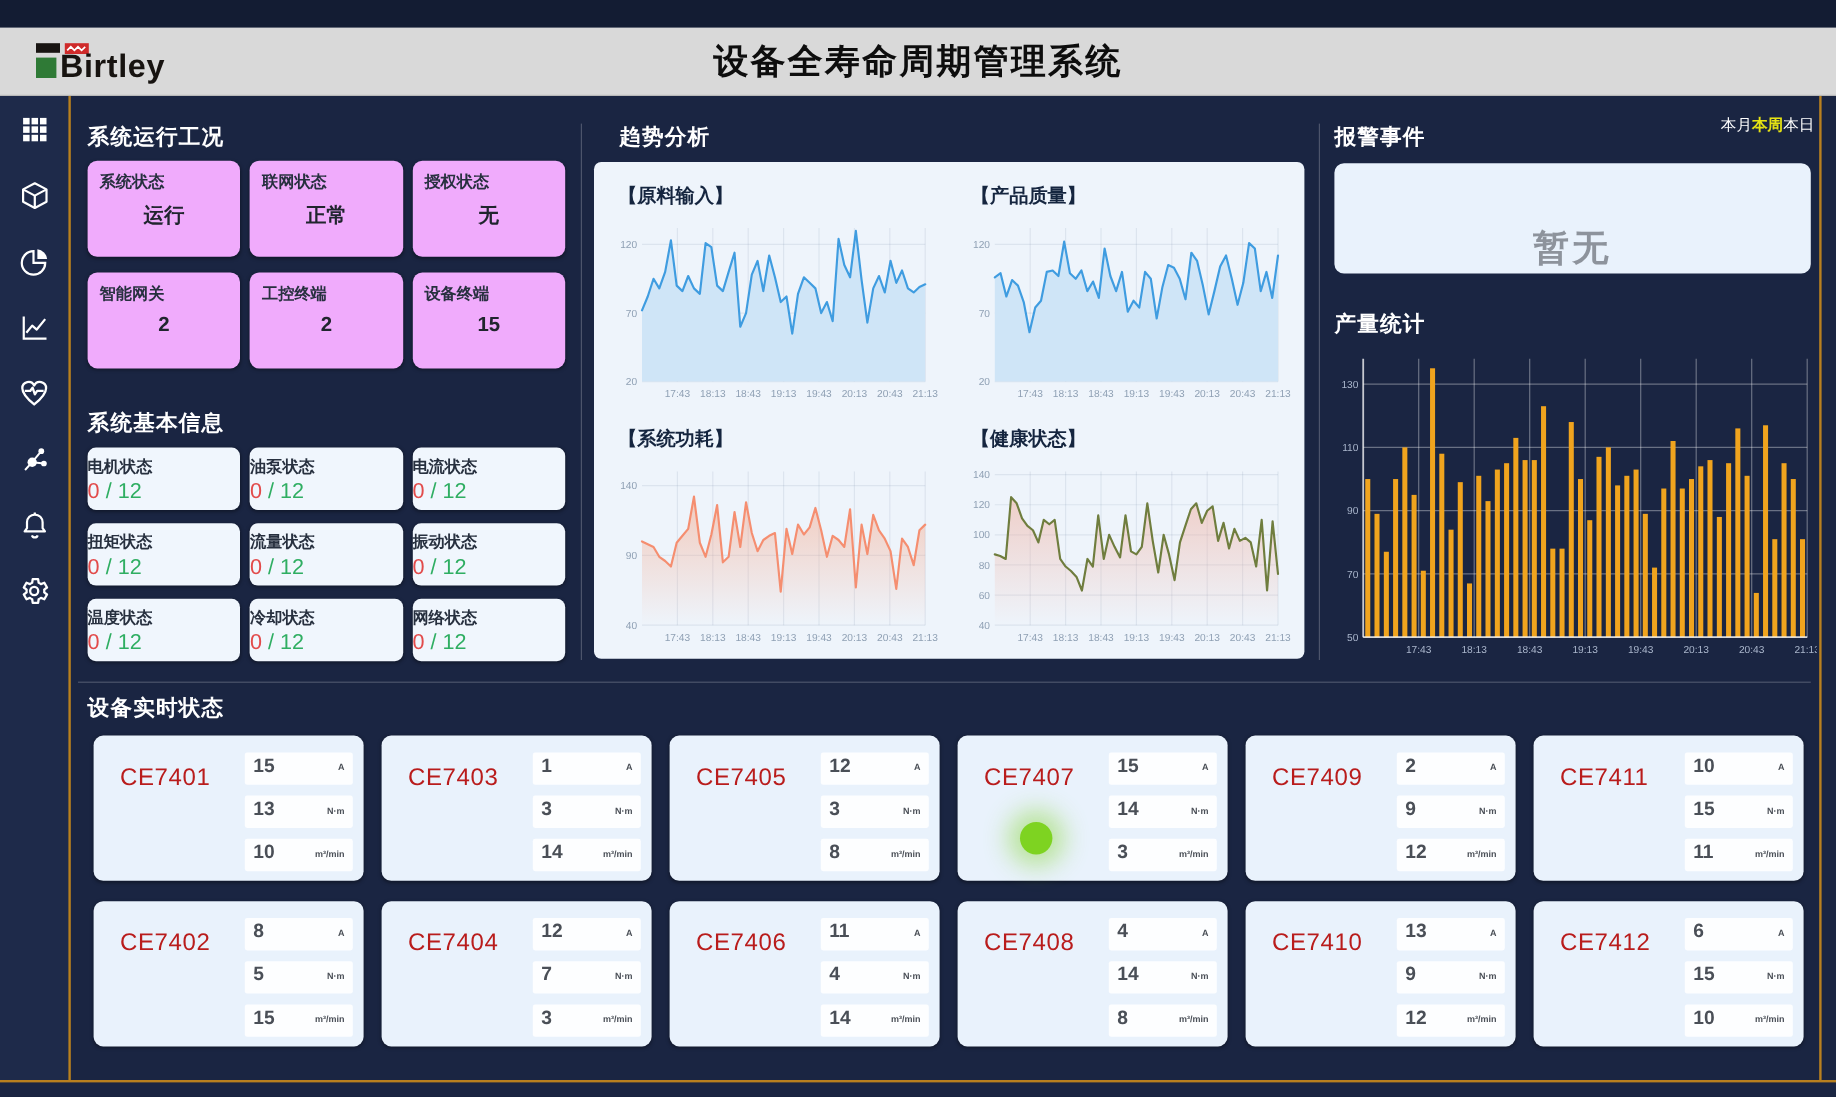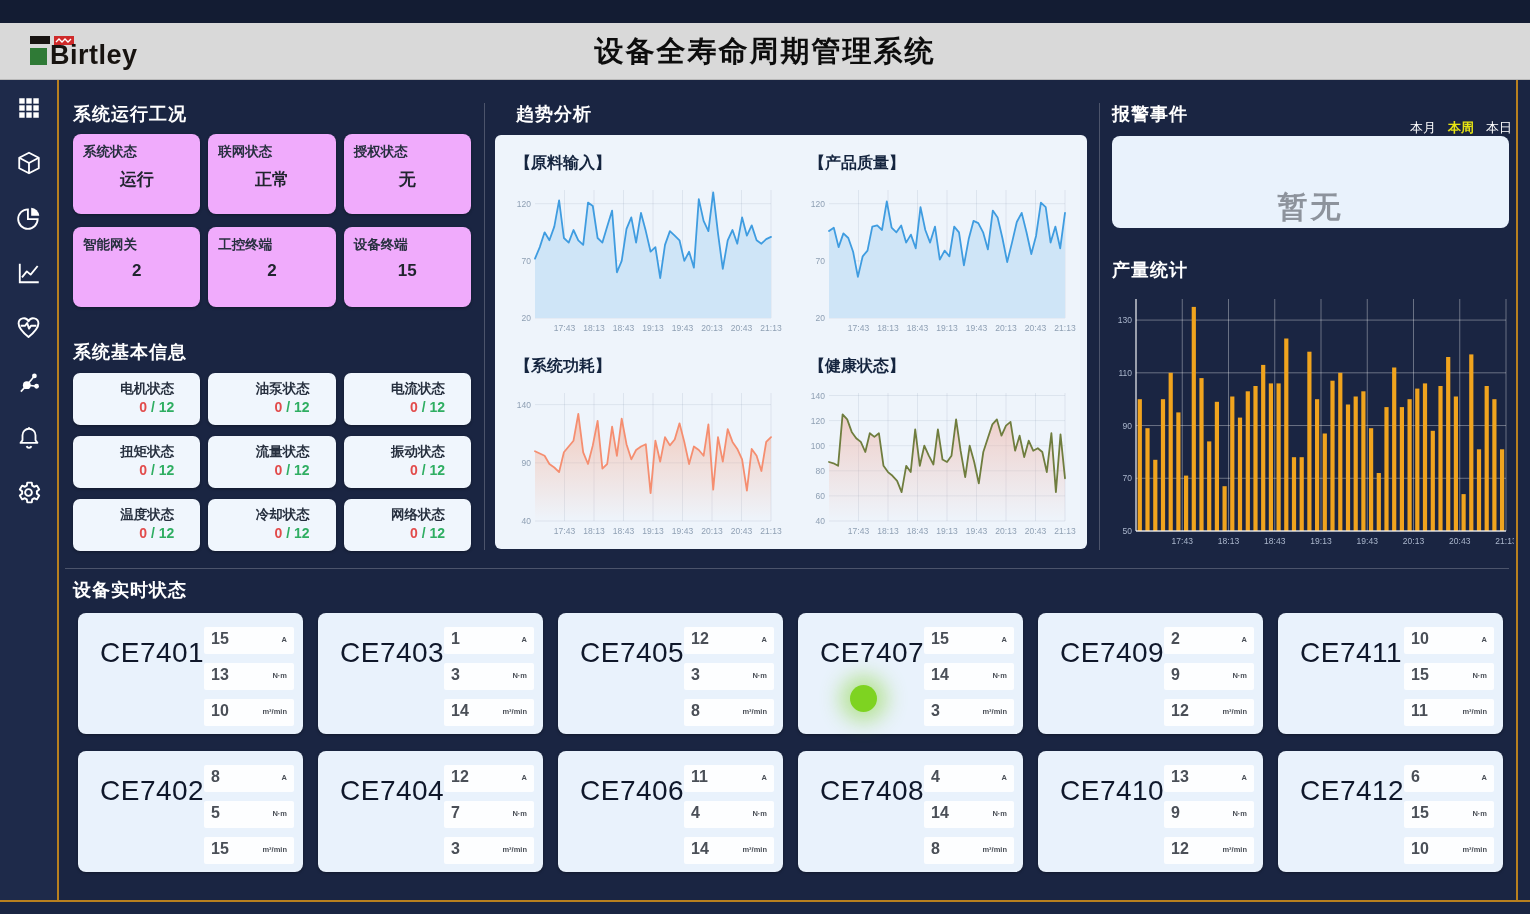--- a/index.html
+++ b/index.html
@@ -35,48 +35,48 @@
   
   .sec-title { position:absolute; color:#ffffff; font-size:18px; font-weight:bold; letter-spacing:1px; }
 
   
   #status-cards { position:absolute; left:73px; top:111px; width:398px; display:grid; grid-template-columns:repeat(3,1fr); gap:13px 8px; }
   .s-card { height:80px; background:#f0abfc; border-radius:8px; position:relative; box-shadow:0 1px 3px rgba(0,0,0,.35);padding-left:33px; }
   .s-label { position:absolute; left:10px; top:9px; font-size:13.5px; font-weight:bold; color:#27303f; }
   .s-value { position:absolute; left:0; right:0; top:34px; text-align:center; font-size:17px; font-weight:600; color:#20252e; }
 
   #info-cards { position:absolute; left:73px; top:350px; width:398px; display:grid; grid-template-columns:repeat(3,1fr); gap:11px 8px; }
-  .i-card { height:52px; background:#f0f6fd; border-radius:7px; position:relative; box-shadow:0 1px 3px rgba(0,0,0,.35); padding:7px 26px 0;text-align:right; }
+  .i-card { height:52px; background:#f0f6fd; border-radius:7px; position:relative; box-shadow:0 1px 3px rgba(0,0,0,.35); padding:7px 0 0; }
   .i-label { font-size:13.5px; font-weight:bold; color:#27303f; }
-  .i-count { font-size:14px; font-weight:bold; margin-top:1px; }
+  .i-count { font-size:18px; font-weight:normal; margin-top:1px; }
   .i-alarm { color:#e24b4b; }
   .i-total { color:#2fae62; }
 
   
   #trend-card { position:absolute; left:495px; top:112px; width:592px; height:414px; background:#eef4fb; border-radius:6px;
                 display:grid; grid-template-columns:1fr 1fr; grid-template-rows:1fr 1fr; padding:4px 2px; }
   .trend-chart { position:relative; padding:6px 4px 0 8px; }
   .trend-title { font-size:16px; font-weight:bold; color:#15253f; margin:8px 0 6px 10px; }
   .chart-host { width:278px; height:158px; }
 
   
-  #alarm-tabs { position:absolute; left:1380px; top:96px; width:132px; display:flex; justify-content:flex-end; gap:12px; }
+  #alarm-tabs { position:absolute; left:1380px; top:72px; width:132px; display:flex; justify-content:flex-end; }
   .alarm-tab { font-size:13px; color:#ffffff; cursor:pointer; }
   .alarm-tab.active { color:#e6e313; font-weight:bold; }
   #alarm-card { position:absolute; left:1112px; top:113px; width:397px; height:92px; background:#e9f2fc; border-radius:8px;
                 display:flex; align-items:flex-end; justify-content:center; }
   #alarm-empty { font-size:30px; font-weight:bold; color:#8d939c; letter-spacing:3px; }
 
   
   #production-chart { position:absolute; left:1110px; top:262px; width:404px; height:270px; }
 
   
   #device-grid { position:absolute; left:78px; top:590px; width:1425px; display:grid; grid-template-columns:repeat(6,225px); gap:17px 15px; }
   .d-card { height:121px; background:#e9f2fc; border-radius:8px; position:relative; box-shadow:0 1px 3px rgba(0,0,0,.35); cursor:pointer; }
-  .d-name { position:absolute; left:22px; top:24px; font-size:28px; font-weight:500; color:#0f172a; letter-spacing:0.5px; }
+  .d-name { position:absolute; left:22px; top:24px; font-size:20px; font-weight:500; color:#b91c1c; letter-spacing:0.5px; }
   .d-box { position:absolute; left:126px; width:90px; height:27px; background:#fdfeff; border-radius:2px; }
   .d-val { position:absolute; left:7px; top:3px; font-size:16px; font-weight:bold; color:#4a4f57; }
   .d-unit { position:absolute; right:7px; top:8px; font-size:7.5px; font-weight:bold; color:#4a4f57; }
   .d-dot { position:absolute; left:52px; top:72px; width:27px; height:27px; border-radius:50%; background:#7ed321;
            box-shadow:0 0 20px 10px rgba(126,211,33,.45); }
 </style>
 </head>
 <body>
 
 <div class="screen">

